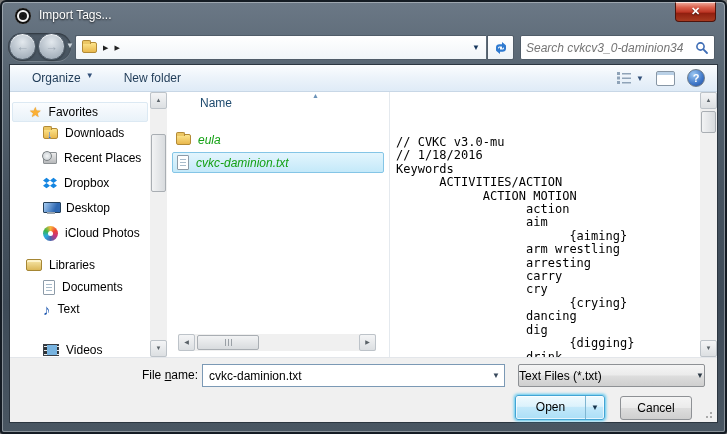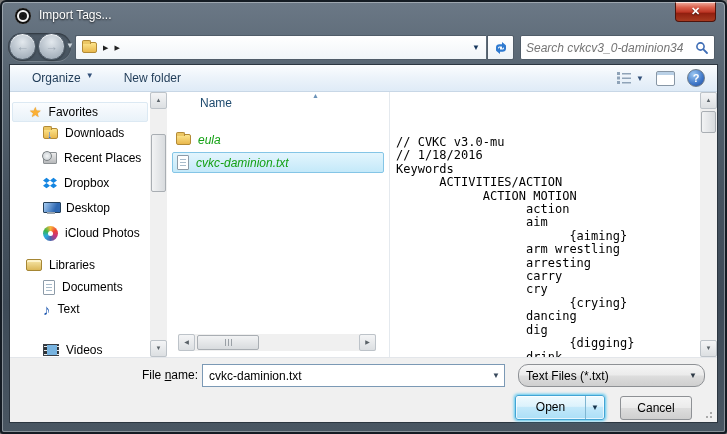--- a/index.html
+++ b/index.html
@@ -112,22 +112,22 @@
 
   
   .footer{ position:absolute; left:0; right:0; top:292px; bottom:0; background:#f0f0f0; border-top:1px solid #e3e6ea; }
   .fn-label{ position:absolute; left:60px; top:10px; width:128px; text-align:right; }
   .mn{ text-decoration:underline; }
   .fn-combo{ position:absolute; left:192px; top:6px; width:303px; height:23px; background:#fff;
     border:1px solid #7b99b5; display:flex; align-items:center; }
   .fn-combo input{ flex:1; border:none; outline:none; font:12px "Liberation Sans",sans-serif; padding:0 6px; background:transparent; min-width:0; }
   .combo-caret{ width:16px; text-align:center; font-size:8px; color:#39495c; cursor:pointer; }
   .ft-select{ position:absolute; left:508px; top:6px; width:187px; height:23px;
-    background:linear-gradient(#f5f5f5,#ebebeb 48%,#dddddd 52%,#cfcfcf); border:1px solid #8e9195; border-radius:10px;
-    display:flex; align-items:center; padding:0 7px; cursor:pointer; }
+    background:linear-gradient(#f5f5f5,#ebebeb 48%,#dddddd 52%,#cfcfcf); border:1px solid #8e9195; border-radius:2px;
+    display:flex; align-items:center; padding:0 0; cursor:pointer; }
   .ft-select .caret{ margin-left:auto; font-size:8px; color:#2e3a46; }
 
   .open-btn{ position:absolute; left:505px; top:37px; width:90px; height:25px; display:flex;
     border:1px solid #43a4d4; border-radius:3px;
     background:linear-gradient(#f0fafe,#dcf2fc 45%,#c2e8fa 50%,#abdff7); 
     box-shadow:0 0 3px 1px #53c6f0, inset 0 0 0 1px rgba(255,255,255,.7); cursor:pointer; }
   .open-main{ flex:1; text-align:center; line-height:23px; color:#000; }
   .open-split{ width:19px; border-left:1px solid #7fb6d2; text-align:center; line-height:23px; font-size:8px; color:#15344c; }
   .cancel-btn{ position:absolute; left:610px; top:38px; width:72px; height:24px;
     background:linear-gradient(#f5f5f5,#ebebeb 48%,#dddddd 52%,#cfcfcf); border:1px solid #8e9195; border-radius:3px;

